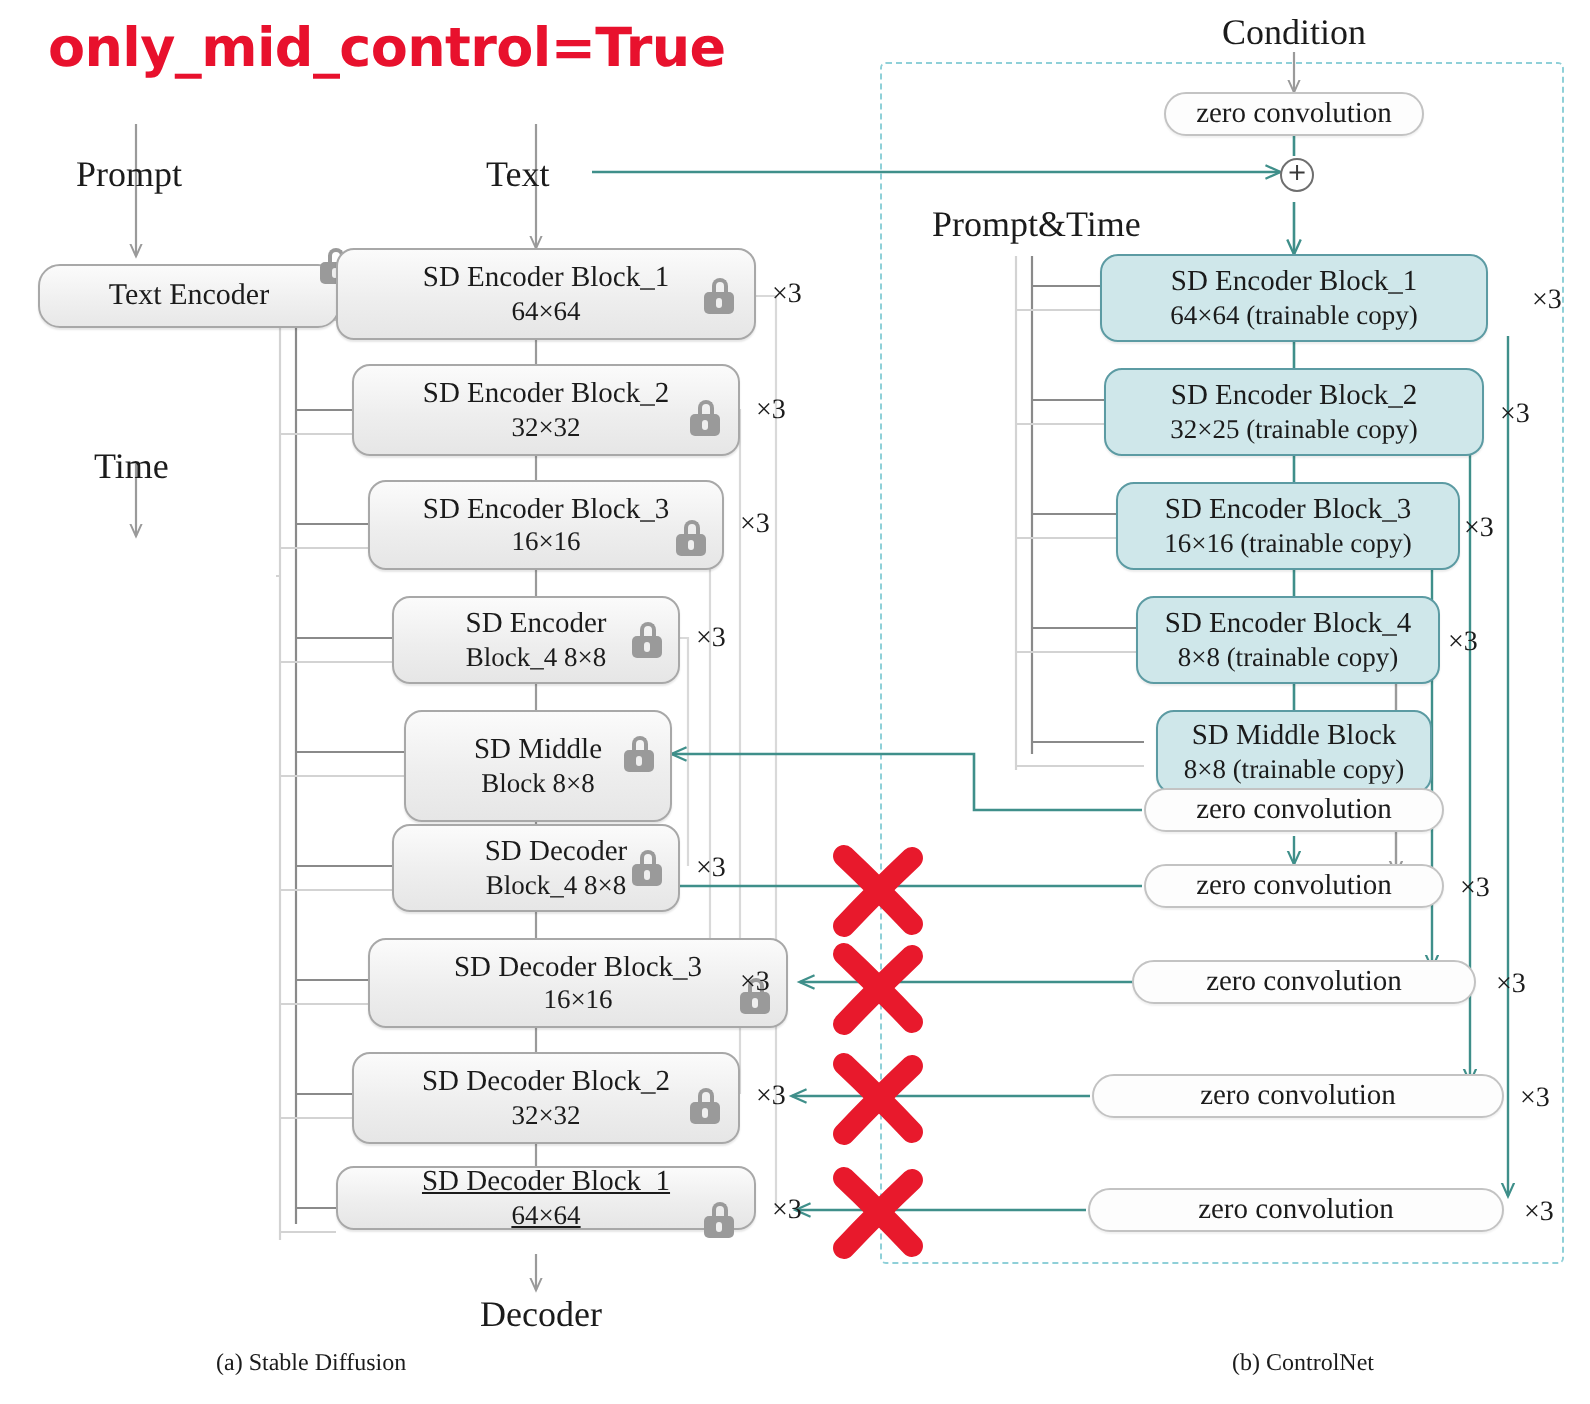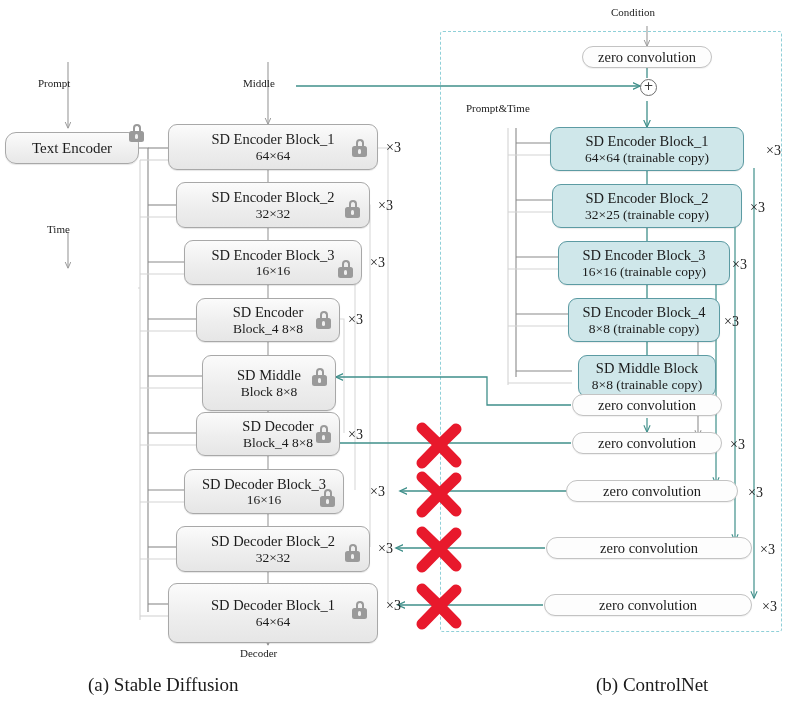--- a/index.html
+++ b/index.html
@@ -4,27 +4,27 @@
 <style>
   html,body{margin:0;padding:0;background:#ffffff;}
   body{
     font-family:"Liberation Serif", serif;
     width:795px;height:702px;position:relative;overflow:hidden;
     color:#1b1b1b;
   }
   #stage{position:absolute;left:0;top:0;width:795px;height:702px;}
   svg#wires{position:absolute;left:0;top:0;width:795px;height:702px;pointer-events:none;}
 
-  .lbl{position:absolute;font-size:11px;line-height:1;white-space:nowrap;}
+  .lbl{position:absolute;font-size:18px;line-height:1;white-space:nowrap;}
   .title{
     position:absolute;left:24px;top:9px;
     font-family:"DejaVu Sans", sans-serif;
     font-weight:bold;font-size:27px;color:#e8112d;letter-spacing:-0.3px;
   }
-  .caption{position:absolute;font-size:19px;white-space:nowrap;}
+  .caption{position:absolute;font-size:12px;white-space:nowrap;margin-left:20px;}
 
   
   .blk{
     position:absolute;box-sizing:border-box;
     border-radius:9px;
     display:flex;flex-direction:column;align-items:center;justify-content:center;
     text-align:center;line-height:1.12;
     font-size:14.5px;
   }
   .blk .l2{font-size:13.5px;}
@@ -81,20 +81,21 @@
     text-align:center;color:#3a3a3a;
   }
 
   .xmark{position:absolute;width:56px;height:56px;}
 </style>
 </head>
 <body>
 
 <div id="stage">
 
+  <div class="title">only_mid_control=True</div>
 
   <div class="cnframe"></div>
 
   <svg id="wires" viewBox="0 0 795 702">
     <defs>
       <marker id="ahGray" markerWidth="7" markerHeight="7" refX="5.6" refY="3" orient="auto">
         <path d="M0,0.4 L5.8,3 L0,5.6" fill="none" stroke="#9a9a9a" stroke-width="0.9"></path>
       </marker>
       <marker id="ahTeal" markerWidth="7" markerHeight="7" refX="5.6" refY="3" orient="auto">
         <path d="M0,0.4 L5.8,3 L0,5.6" fill="none" stroke="#3f8f8a" stroke-width="0.9"></path>
@@ -185,30 +186,30 @@
       <path d="M735,225 L735,541" stroke="#3f8f8a" stroke-width="1.2" marker-end="url(#ahTeal)"></path>
       <path d="M716,282 L716,484" stroke="#3f8f8a" stroke-width="1.2" marker-end="url(#ahTeal)"></path>
       <path d="M698,339 L698,437" stroke="#9a9a9a" stroke-width="1.2" marker-end="url(#ahGray)"></path>
 
       <path d="M647,418 L647,432" stroke="#3f8f8a" stroke-width="1.2" marker-end="url(#ahTeal)"></path>
 
     </g>
   </svg>
 
   <div class="lbl" style="left:38px;top:78px;">Prompt</div>
-  <div class="lbl" style="left:243px;top:78px;">Middle</div>
+  <div class="lbl" style="left:243px;top:78px;">Text</div>
   <div class="lbl" style="left:47px;top:224px;">Time</div>
   <div class="lbl" style="left:240px;top:648px;">Decoder</div>
   <div class="lbl" style="left:611px;top:7px;">Condition</div>
   <div class="lbl" style="left:466px;top:103px;">Prompt&amp;Time</div>
 
   <div class="caption" style="left:88px;top:674px;">(a) Stable Diffusion</div>
   <div class="caption" style="left:596px;top:674px;">(b) ControlNet</div>
 
-  <div class="blk pill" style="left:5px;top:132px;width:134px;height:32px;">
+  <div class="blk pill" style="left:19px;top:132px;width:151px;height:32px;">
     <span>Text Encoder</span>
     <span class="lock" style="right:-6px;top:-9px;">
       <span class="shk"></span>
         <span class="bdy"></span>
         <span class="kh"></span>
     </span>
   </div>
 
 
   <div class="blk sd" style="left:168px;top:124px;width:210px;height:46px;">
@@ -269,21 +270,21 @@
     <span>SD Decoder</span>
     <span class="l2">Block_4 8×8</span>
     <span class="lock" style="right:8px;top:12px;">
       <span class="shk"></span>
         <span class="bdy"></span>
         <span class="kh"></span>
       </span>
   </div>
   <div class="x3" style="left:348px;top:427px;">×3</div>
 
-  <div class="blk sd" style="left:184px;top:469px;width:160px;height:45px;">
+  <div class="blk sd" style="left:184px;top:469px;width:210px;height:45px;">
     <span>SD Decoder Block_3</span>
     <span class="l2">16×16</span>
     <span class="lock" style="right:8px;top:19px;">
       <span class="shk"></span>
         <span class="bdy"></span>
         <span class="kh"></span>
       </span>
   </div>
   <div class="x3" style="left:370px;top:484px;">×3</div>
 
@@ -291,21 +292,21 @@
     <span>SD Decoder Block_2</span>
     <span class="l2">32×32</span>
     <span class="lock" style="right:9px;top:17px;">
       <span class="shk"></span>
         <span class="bdy"></span>
         <span class="kh"></span>
       </span>
   </div>
   <div class="x3" style="left:378px;top:541px;">×3</div>
 
-  <div class="blk sd" style="left:168px;top:583px;width:210px;height:60px;">
+  <div class="blk sd" style="left:168px;top:583px;width:210px;height:32px;text-decoration:underline;">
     <span>SD Decoder Block_1</span>
     <span class="l2">64×64</span>
     <span class="lock" style="right:10px;top:17px;">
       <span class="shk"></span>
         <span class="bdy"></span>
         <span class="kh"></span>
       </span>
   </div>
   <div class="x3" style="left:386px;top:598px;">×3</div>
 

